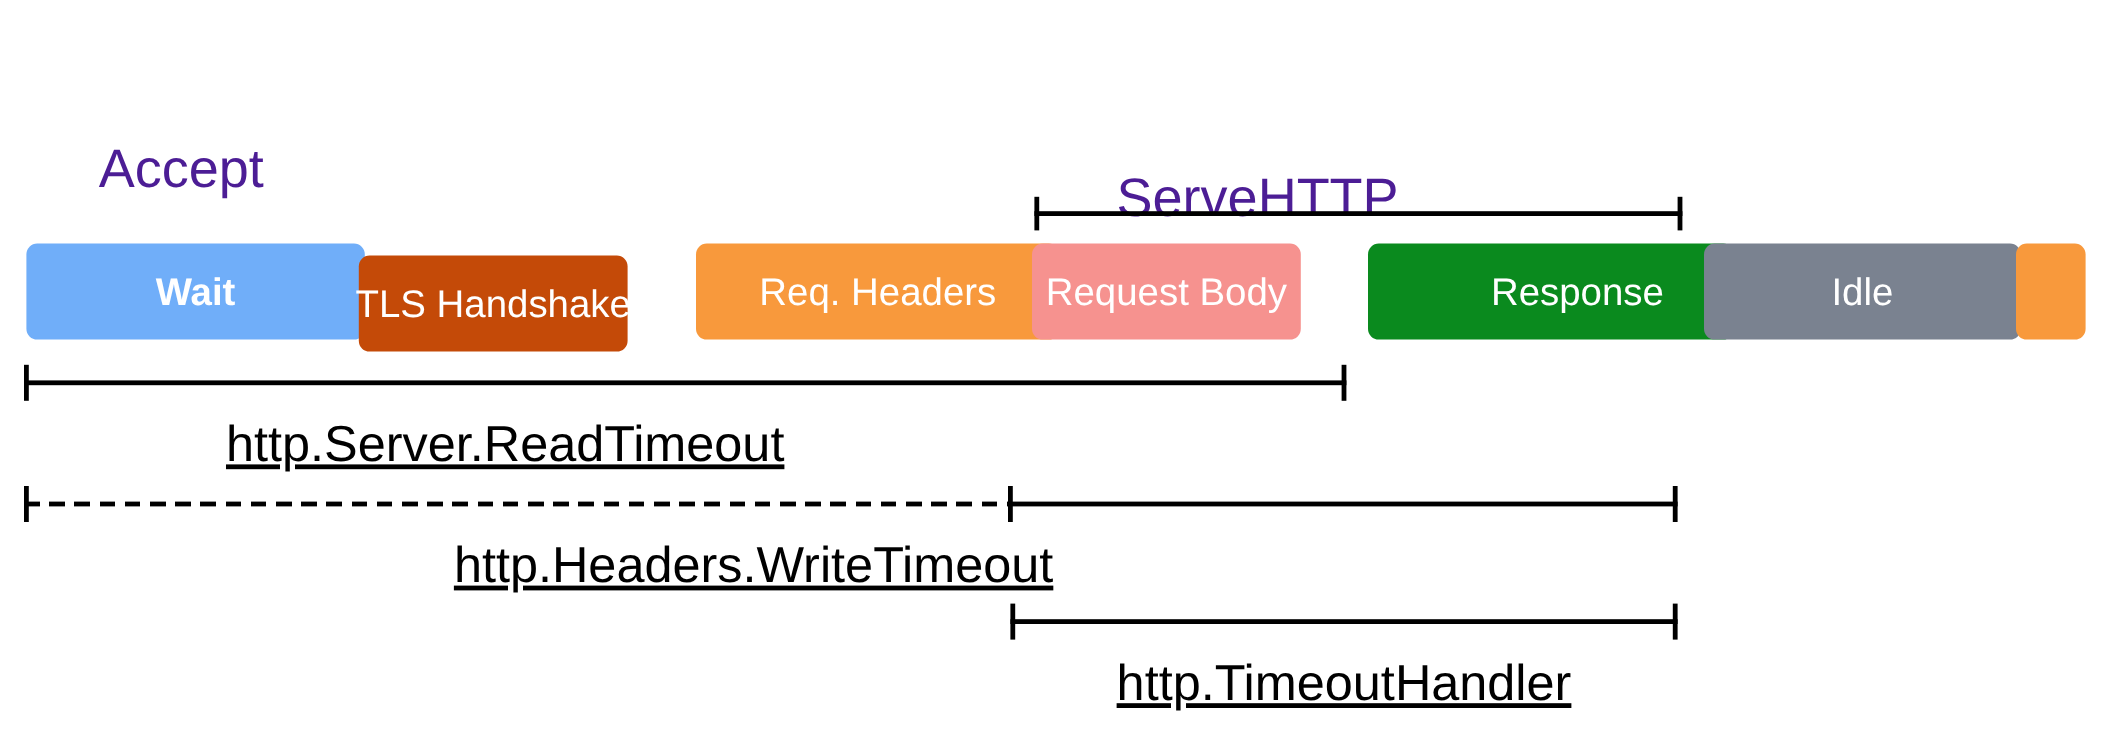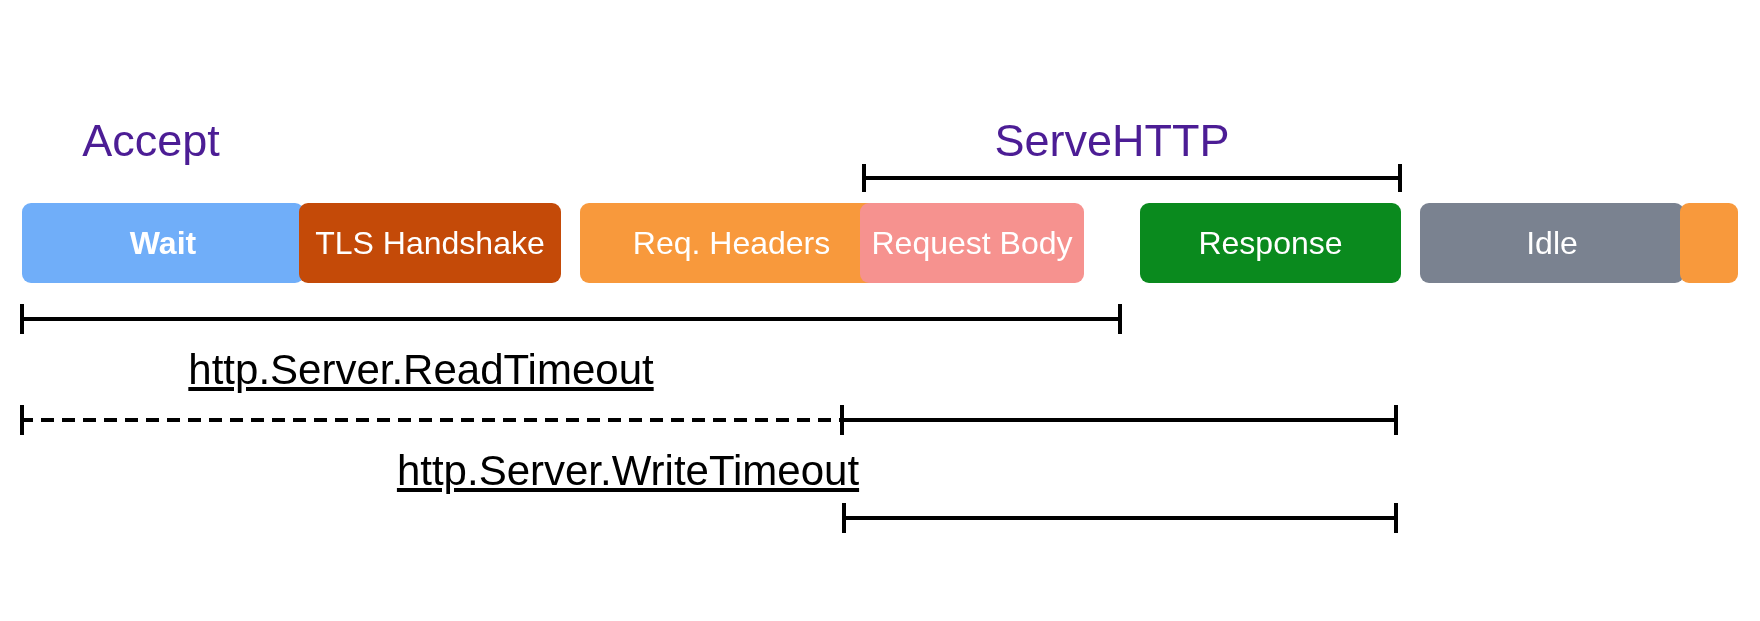--- a/index.html
+++ b/index.html
@@ -15,41 +15,41 @@
   .heading {
     position: absolute;
     top: 116px;
     transform: translateX(-50%);
     font-size: 45px;
     line-height: 1.1;
     color: #4c1d95;
     white-space: nowrap;
   }
   .heading-accept      { left: 151px; }
-  .heading-servehttp   { left: 1112px; }
+  .heading-servehttp   { left: 1048px; margin-top: 24px; }
   .heading-newrequest  { left: 1610px; }
 
   
   .phase {
     position: absolute;
     top: 203px;
     height: 80px;
     border-radius: 9px;
     display: flex;
     align-items: center;
     justify-content: center;
     color: #ffffff;
     font-size: 32px;
     white-space: nowrap;
   }
   .phase-wait         { left: 22px;   width: 282px; font-weight: bold; }
-  .phase-tls          { left: 299px;  width: 262px; }
+  .phase-tls          { left: 299px;  width: 224px; margin-top: 10px; }
   .phase-reqheaders   { left: 580px;  width: 303px; }
   .phase-reqbody      { left: 860px;  width: 224px; }
-  .phase-response     { left: 1140px; width: 261px; }
+  .phase-response     { left: 1140px; width: 261px; padding-left: 44px; }
   .phase-idle         { left: 1420px; width: 264px; }
   .phase-next         { left: 1680px; width: 58px;  }
 
   
   .hline {
     position: absolute;
     height: 4px;
     background: #000000;
   }
   .dashline {
@@ -136,19 +136,20 @@
   <div class="hline read-line"></div>
   <div class="tick read-tick-l"></div>
   <div class="tick read-tick-r"></div>
   <div class="sublabel sublabel-read">http.Server.ReadTimeout</div>
 
   <div class="dashline write-dash"></div>
   <div class="hline write-solid"></div>
   <div class="tick write-tick-l"></div>
   <div class="tick write-tick-m"></div>
   <div class="tick write-tick-r"></div>
-  <div class="sublabel sublabel-write">http.Server.WriteTimeout</div>
+  <div class="sublabel sublabel-write">http.Headers.WriteTimeout</div>
 
   <div class="hline handler-line"></div>
   <div class="tick handler-tick-l"></div>
   <div class="tick handler-tick-r"></div>
+  <div class="sublabel sublabel-handler">http.TimeoutHandler</div>
 
 </div>
 
 </body></html>

